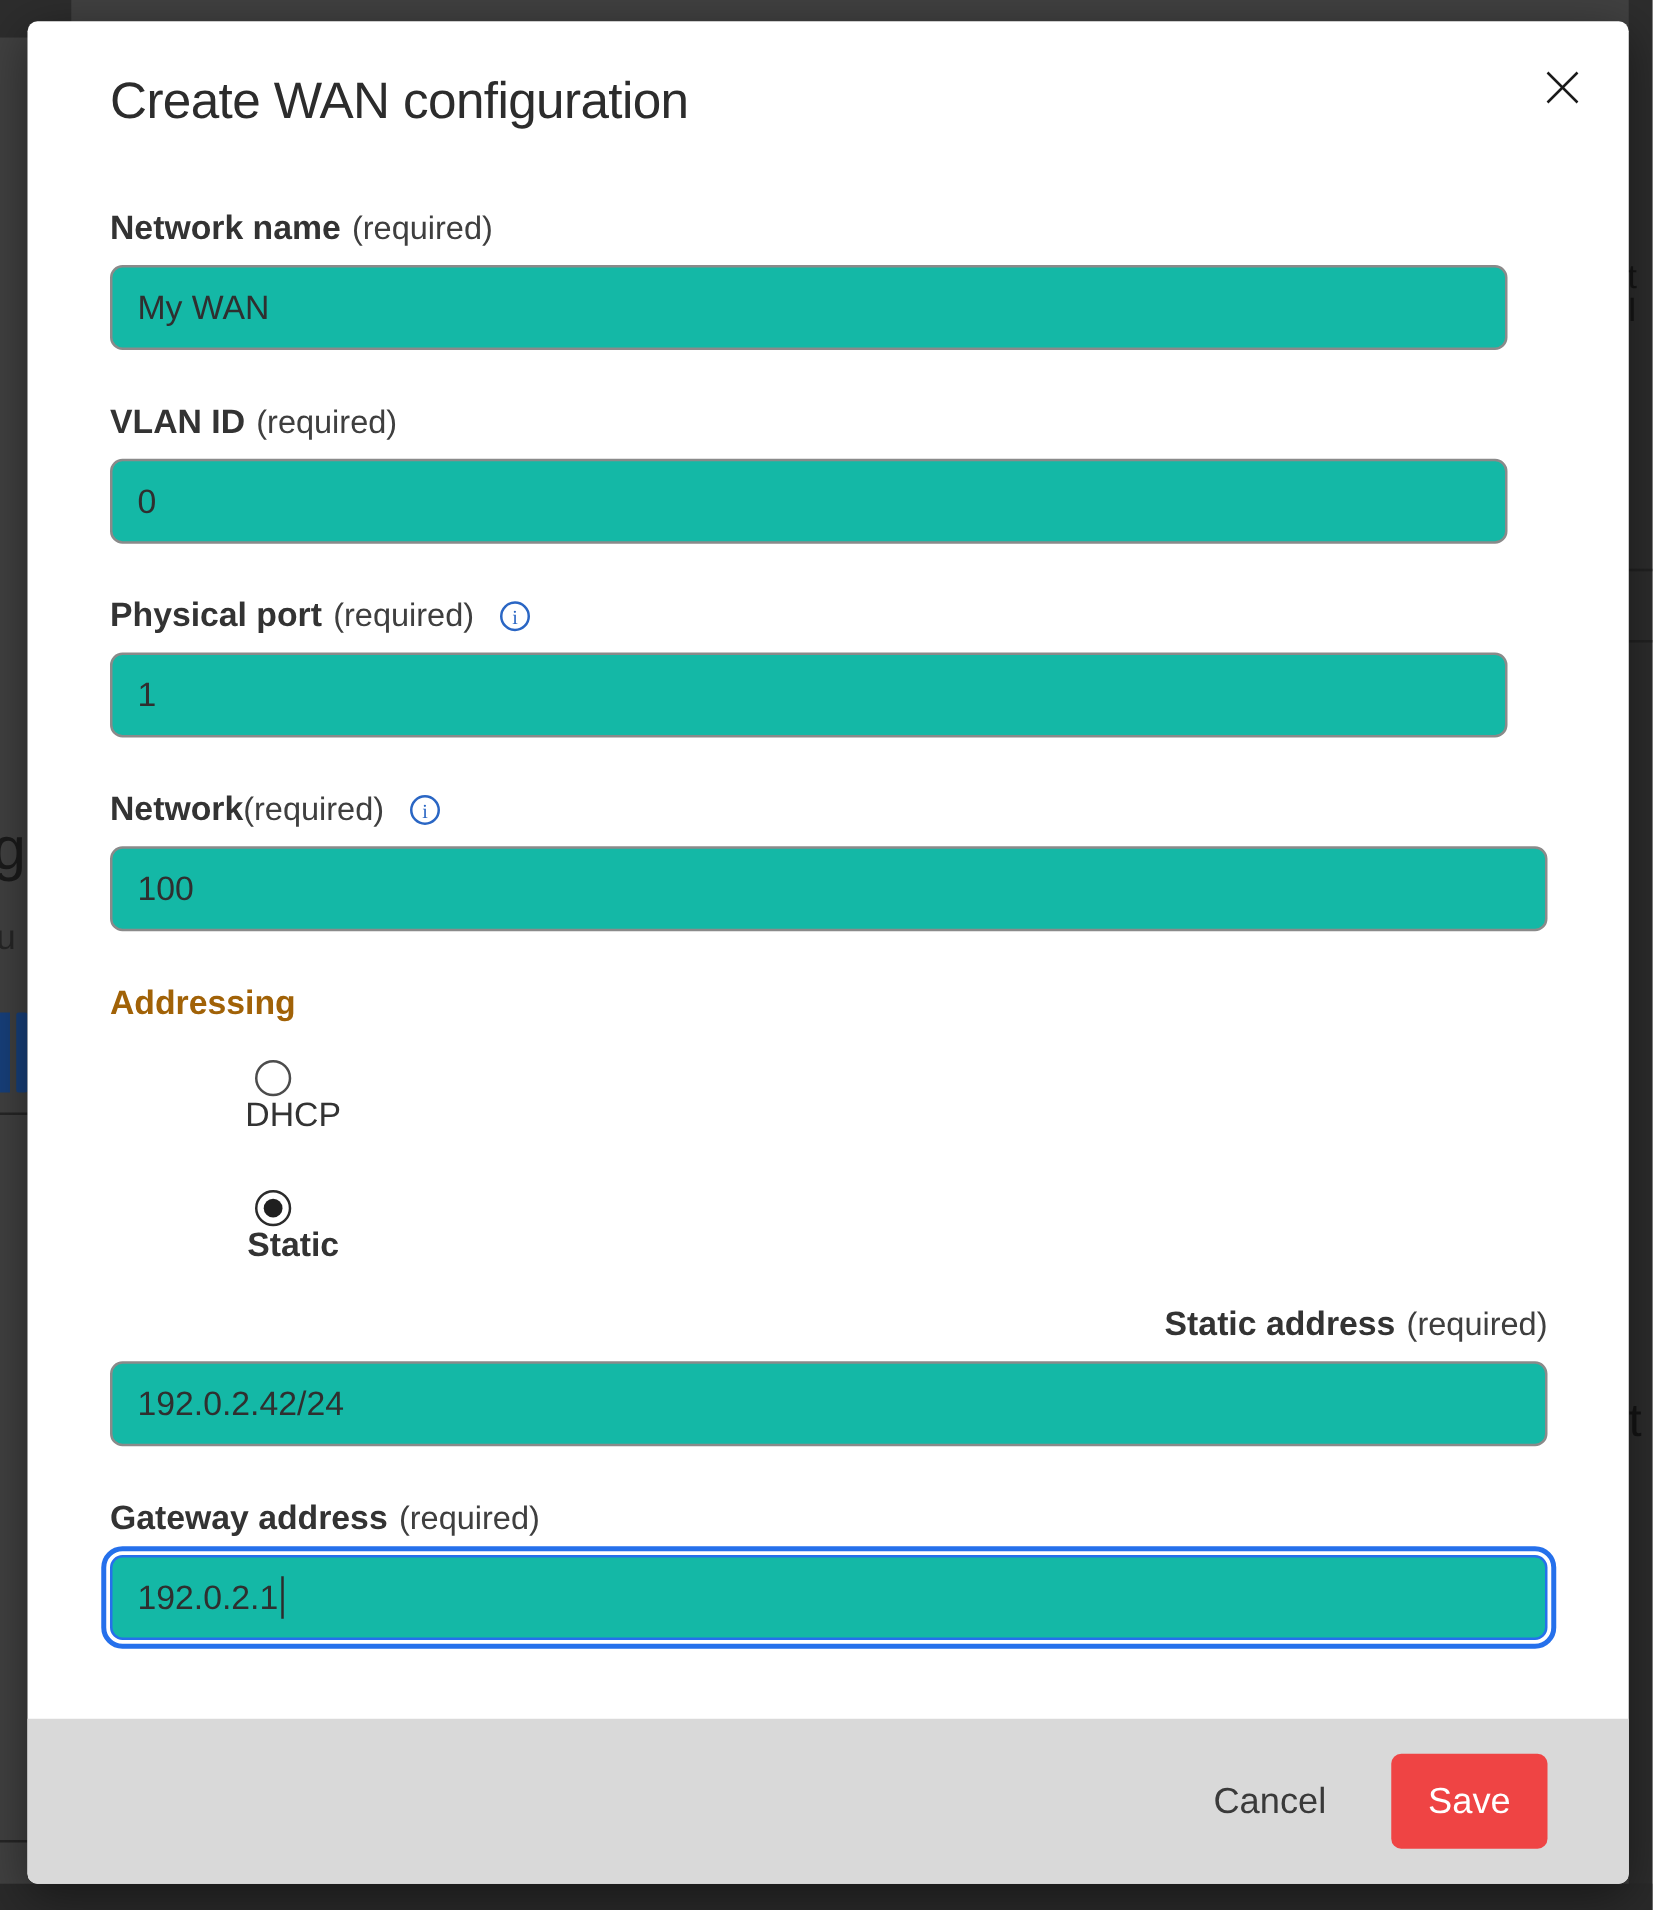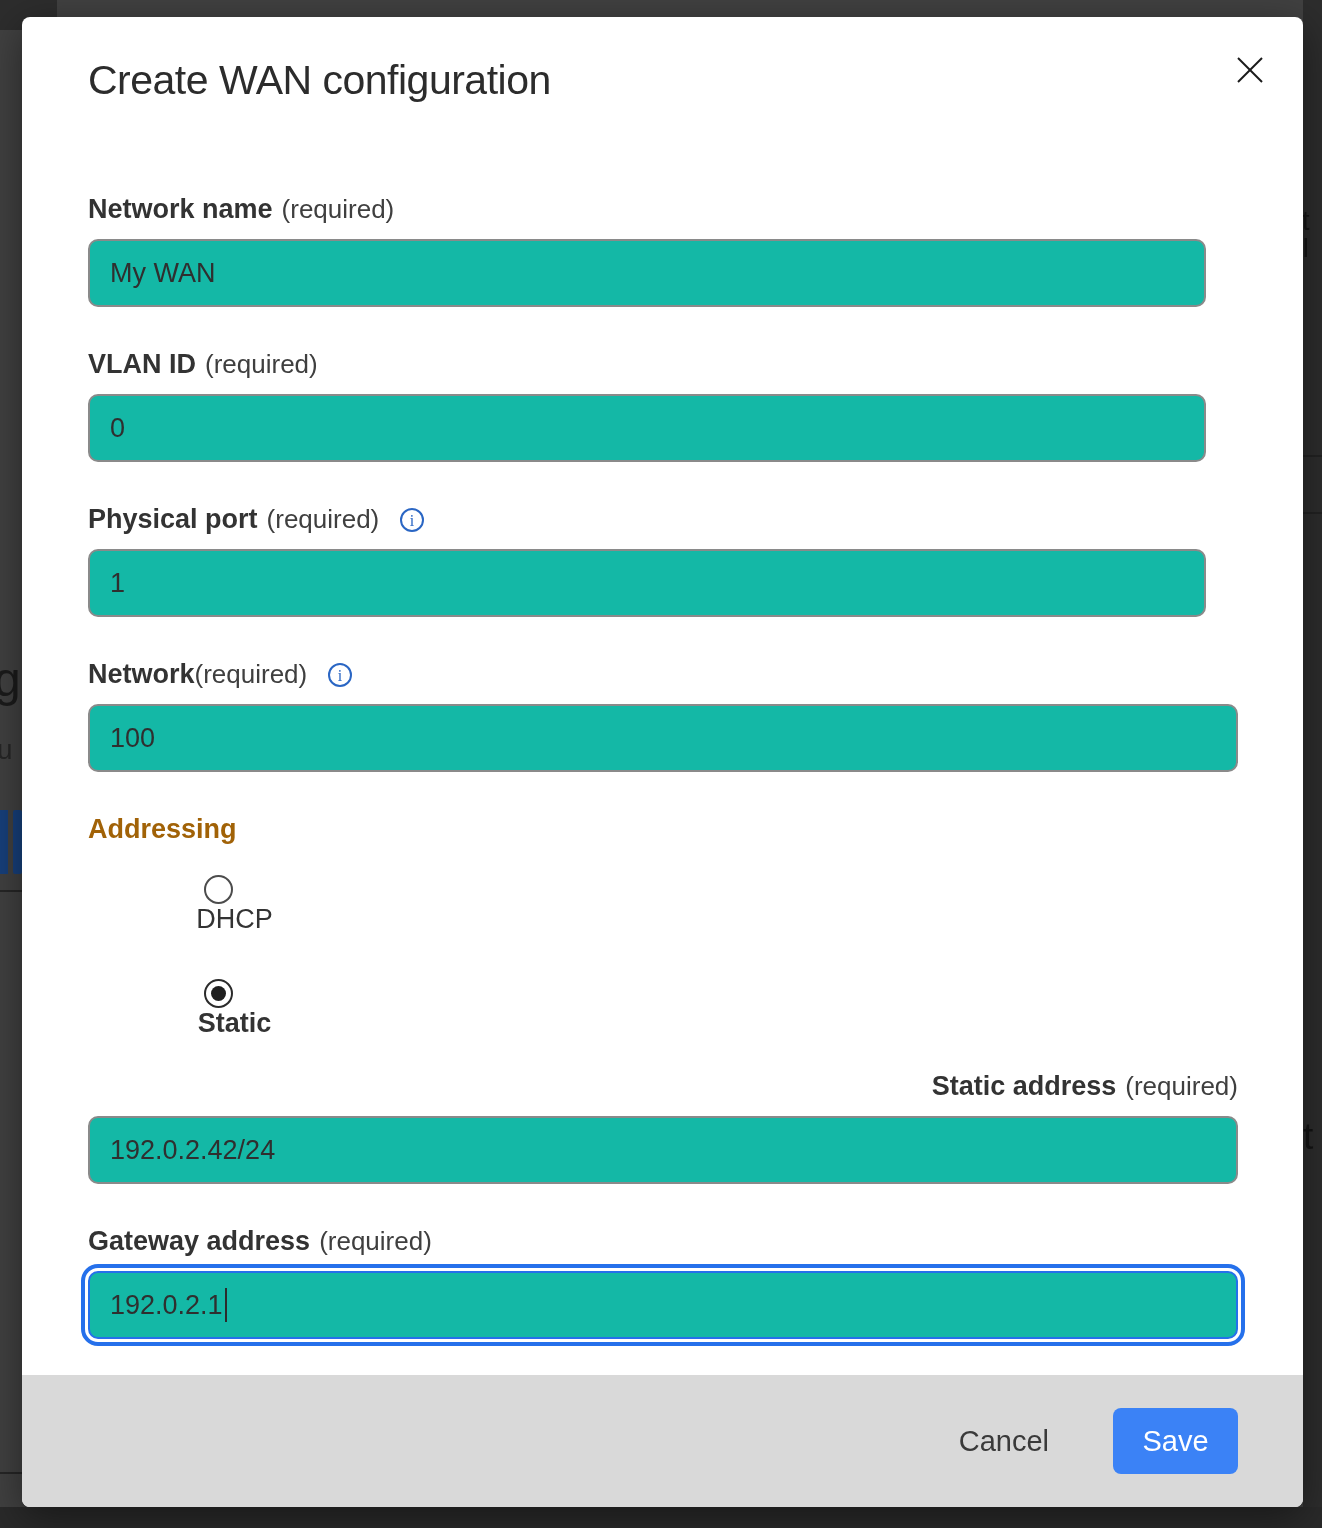--- a/index.html
+++ b/index.html
@@ -42,21 +42,21 @@
   .close-btn {
     position:absolute; top:36px; right:36px;
     width:34px; height:34px;
     background:none; border:none; cursor:pointer;
     display:flex; align-items:center; justify-content:center;
   }
 
   .title { font-size:41px; font-weight:400; color:#2c2c2c; letter-spacing:-0.5px; }
 
   .label-row { display:flex; align-items:center; margin-top:42px; }
-  .label-row.first { margin-top:90px; }
+  .label-row.first { margin-top:63px; }
   .lbl { font-size:27px; font-weight:700; color:#333; }
   .req { font-size:26px; font-weight:400; color:#3f3f3f; margin-left:9px; }
   .req.tight { margin-left:0; }
   .info-btn { background:none; border:none; cursor:pointer; margin-left:20px; display:flex; align-items:center; }
 
   .tbox {
     display:block; margin-top:14px;
     height:68px; border:2px solid #8a8a8a; border-radius:10px;
     background:#14b8a6; font-family:"Liberation Sans", sans-serif;
     font-size:27px; color:#2f2f2f; padding:0 20px;
@@ -84,32 +84,32 @@
   .radio-circle.checked { border-color:#2b2b2b; }
   .radio-dot { width:15px; height:15px; border-radius:50%; background:#1f1f1f; }
   .radio-label { font-size:27px; color:#333; margin-left:33px; }
   .radio-label.selected { font-weight:700; }
 
   
   .modal-footer {
     position:absolute; left:0; bottom:0; width:100%; height:132px;
     background:#d9d9d9; border-radius:0 0 8px 8px;
     display:flex; align-items:center; justify-content:flex-end;
-    padding-right:65px; gap:50px;
+    padding-right:65px; gap:38px;
   }
   .btn-cancel {
     background:none; border:none; cursor:pointer;
     font-family:"Liberation Sans", sans-serif;
     font-size:29px; color:#3a3a3a; padding:10px 14px;
   }
   .btn-save {
-    background:#3b82f6; border:none; cursor:pointer;
+    background:#ef4444; border:none; cursor:pointer;
     font-family:"Liberation Sans", sans-serif;
     font-size:29px; color:#ffffff;
-    border-radius:8px; width:125px; height:66px;
+    border-radius:8px; width:125px; height:76px;
   }
 </style>
 </head>
 <body>
 
 <div class="backdrop">
   <div class="bd-right"></div>
   <div class="bd-bottom"></div>
   <div class="bd-topleft"></div>
   <div class="bd-line l1"></div>

